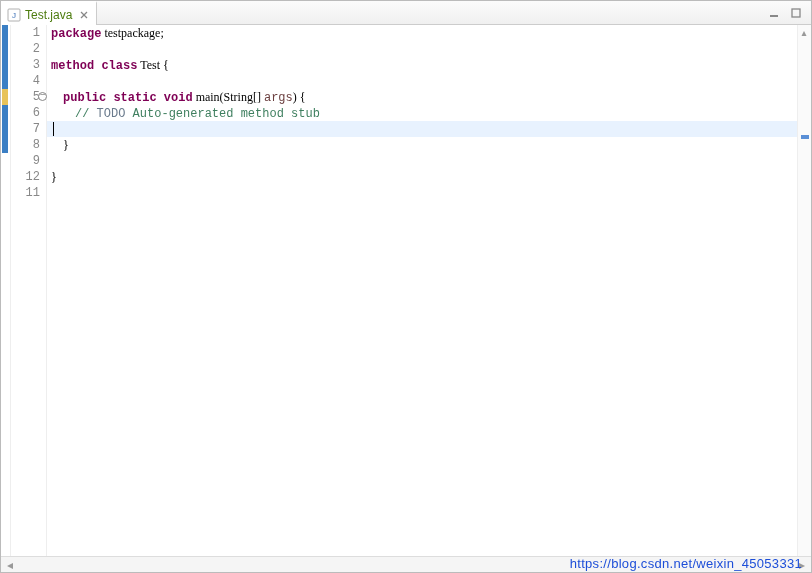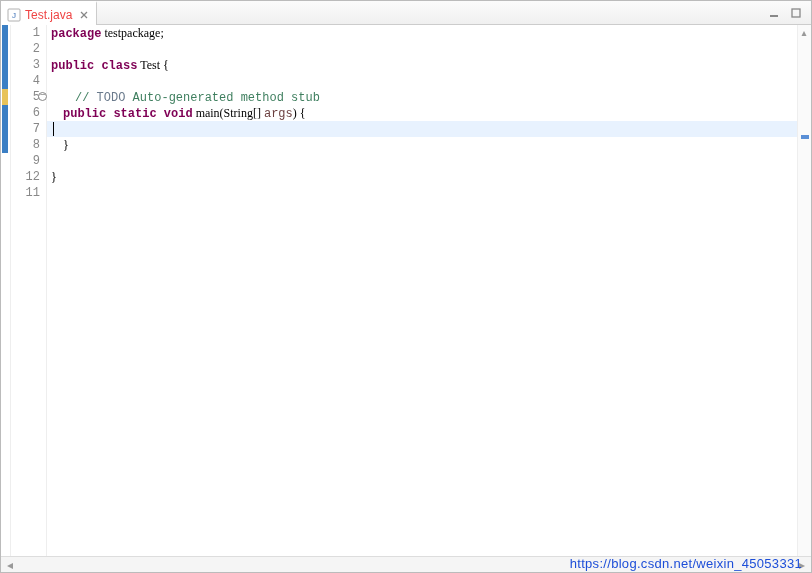--- a/index.html
+++ b/index.html
@@ -30,21 +30,21 @@
     border-right: 1px solid #ccc;
     border-top: 2px solid #fff;
     position: relative;
     height: 24px;
   }
   .tab .file-icon {
     width: 14px; height: 14px;
     display: inline-flex;
     align-items: center; justify-content: center;
   }
-  .tab-title { color: #ef4444; }
+  .tab-title { color: #4d7c0f; }
   .tab-close {
     width: 12px; height: 12px;
     display: inline-flex; align-items: center; justify-content: center;
     color: #777;
     cursor: pointer;
     margin-left: 2px;
   }
   .title-spacer { flex: 1; }
   .title-controls { display: flex; align-items: center; gap: 8px; padding-right: 8px; }
   .title-controls .ctl {
@@ -231,24 +231,24 @@
       <div class="line lineno">8</div>
       <div class="line lineno">9</div>
       <div class="line lineno">12</div>
       <div class="line lineno">11</div>
       <div class="fold-circle" style="top: 67px;"></div>
     </div>
   <div class="code-lines" id="code-lines">
       <div class="hl-line" style="top: 96px;"></div>
       <div class="line code"><span class="kw">package</span><span class="plain"> testpackage;</span></div>
       <div class="line code"></div>
-      <div class="line code"><span class="kw">public class</span><span class="plain"> Test {</span></div>
-      <div class="line code"></div>
+      <div class="line code"><span class="kw">method class</span><span class="plain"> Test {</span></div>
+      <div class="line code"></div>
+      <div class="line code"><span class="plain">    </span><span class="kw">public static void</span><span class="plain"> main(String[] </span><span class="args">args</span><span class="plain">) {</span></div>
       <div class="line code"><span class="plain">        </span><span class="cmt">// </span><span class="str">TODO</span><span class="cmt"> Auto-generated method stub</span></div>
-      <div class="line code"><span class="plain">    </span><span class="kw">public static void</span><span class="plain"> main(String[] </span><span class="args">args</span><span class="plain">) {</span></div>
       <div class="line code"><span class="caret"></span></div>
       <div class="line code"><span class="plain">    }</span></div>
       <div class="line code"></div>
       <div class="line code"><span class="plain">}</span></div>
       <div class="line code"></div>
     </div>
   <div class="overview">
     <div class="scroll-up">▴</div>
     <div class="ov-marker" style="top:110px;"></div>
   </div>

